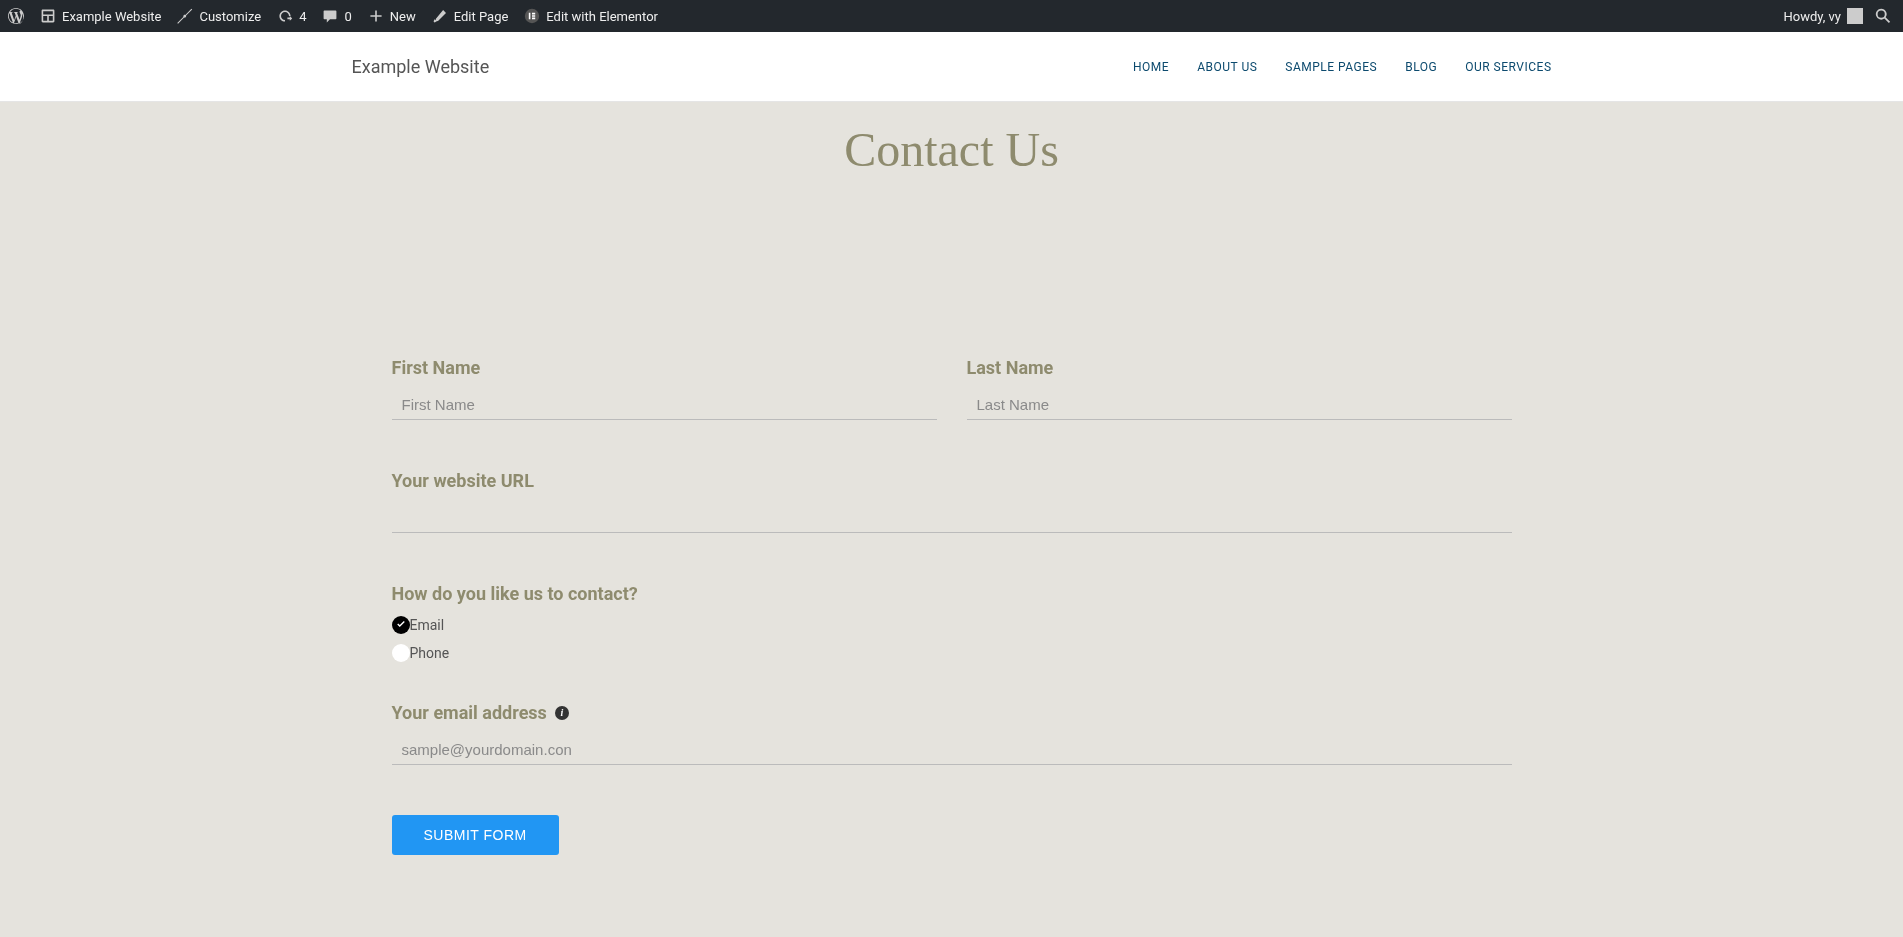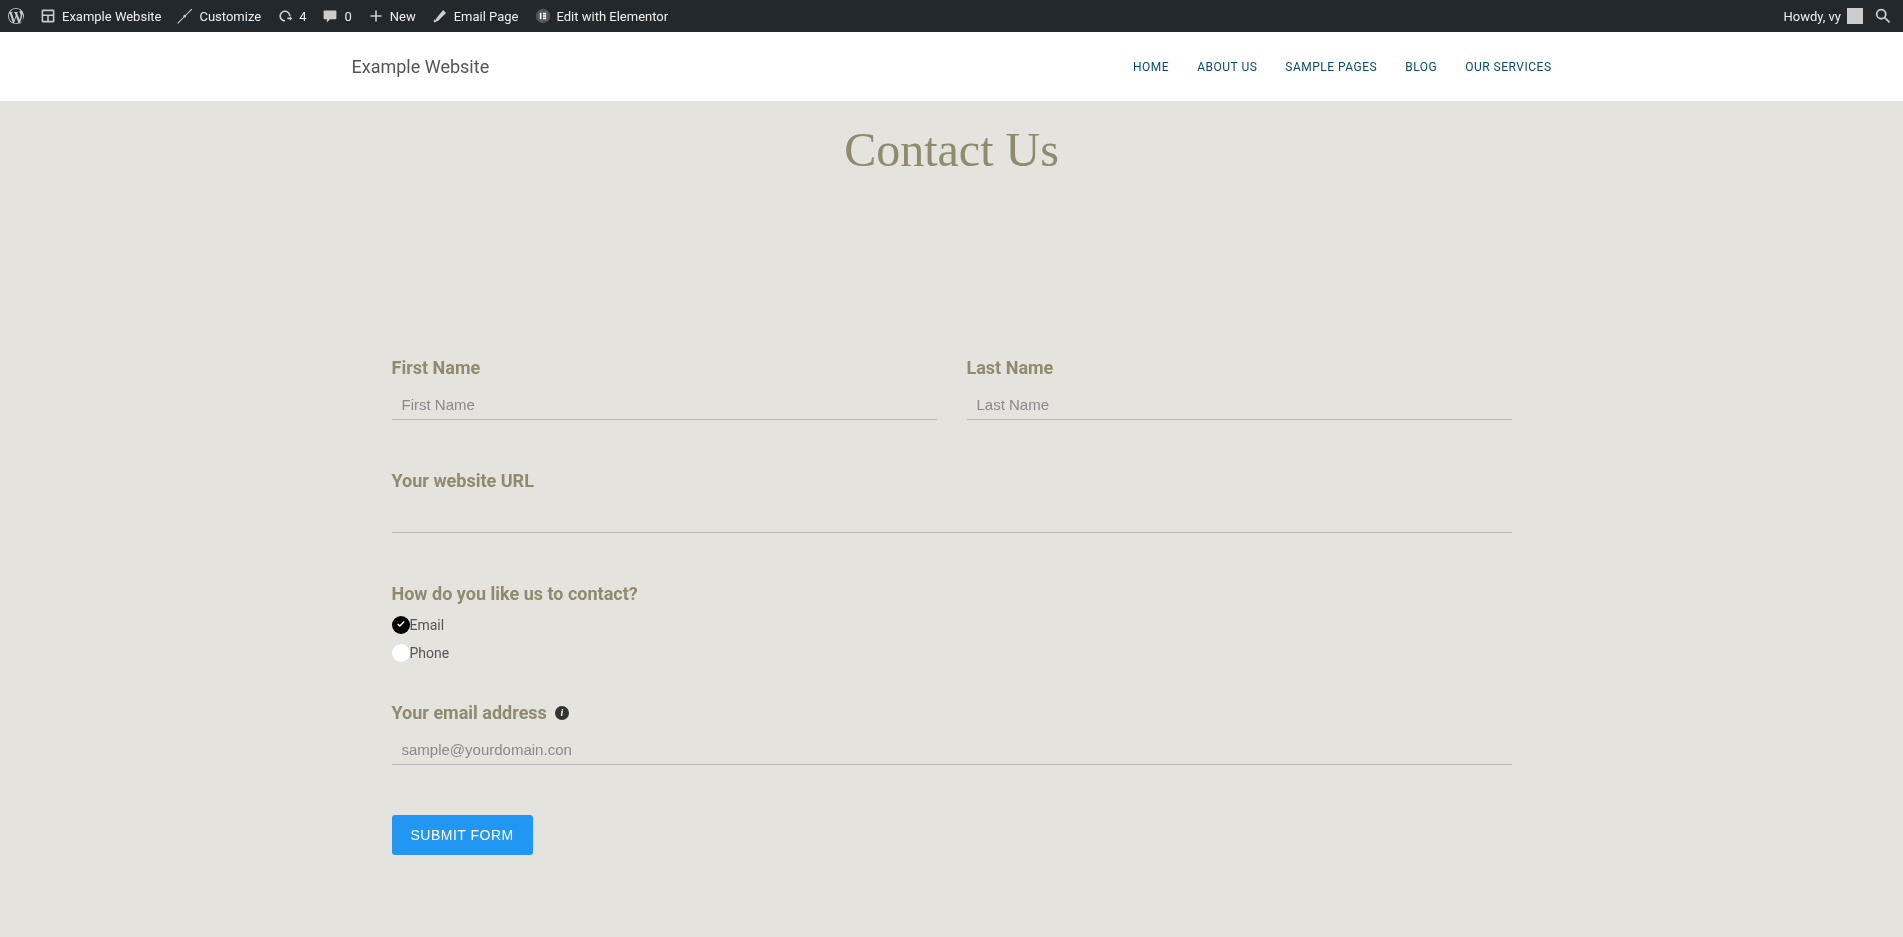--- a/index.html
+++ b/index.html
@@ -199,21 +199,21 @@
       font-weight: bold;
       font-style: italic;
       font-family: serif;
       margin-bottom: 12px;
     }
     
     .submit-btn {
       background: #2196F3;
       color: #fff;
       border: none;
-      padding: 12px 19px;
+      padding: 12px 32px;
       font-size: 14px;
       font-weight: 500;
       letter-spacing: 0.5px;
       cursor: pointer;
       border-radius: 3px;
       margin-top: 50px;
     }
     
     .section-spacing {
       margin-bottom: 40px;
@@ -270,21 +270,21 @@
           </svg>
       </span>
       <span>New</span>
     </div>
     <div class="admin-item">
       <span class="admin-icon">
         <svg viewBox="0 0 20 20" width="16" height="16" fill="#ccc">
             <path d="M13.9 2.5l3.6 3.6-10 10L4 17l.9-3.5 9-11zM3 18l-1-1 1-3 3 3-3 1z"></path>
           </svg>
       </span>
-      <span>Email Page</span>
+      <span>Edit Page</span>
     </div>
     <div class="admin-item">
       <span class="admin-icon">
         <svg viewBox="0 0 20 20" width="16" height="16">
             <circle cx="10" cy="10" r="9" fill="#555"></circle>
             <path d="M6 6h2v8H6V6zm4 0h4v2h-4V6zm0 3h4v2h-4V9zm0 3h4v2h-4v-2z" fill="#fff"></path>
           </svg>
       </span>
       <span>Edit with Elementor</span>
     </div>

